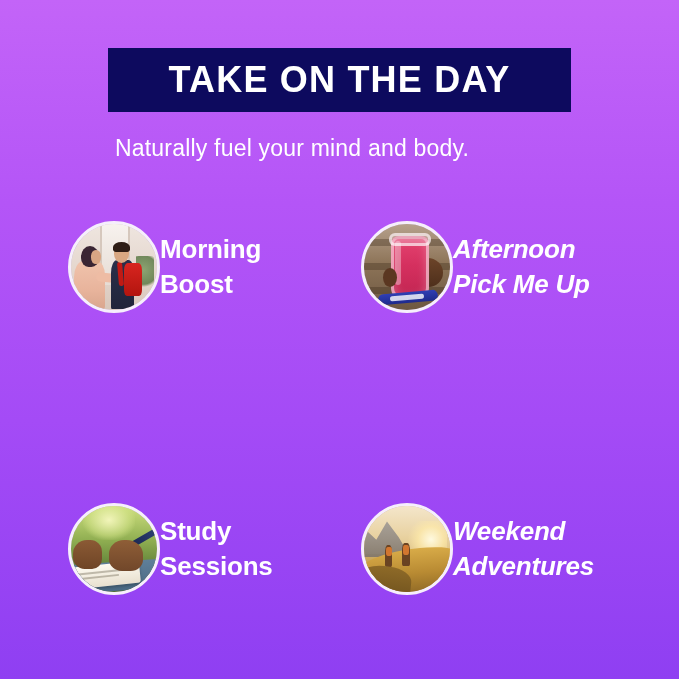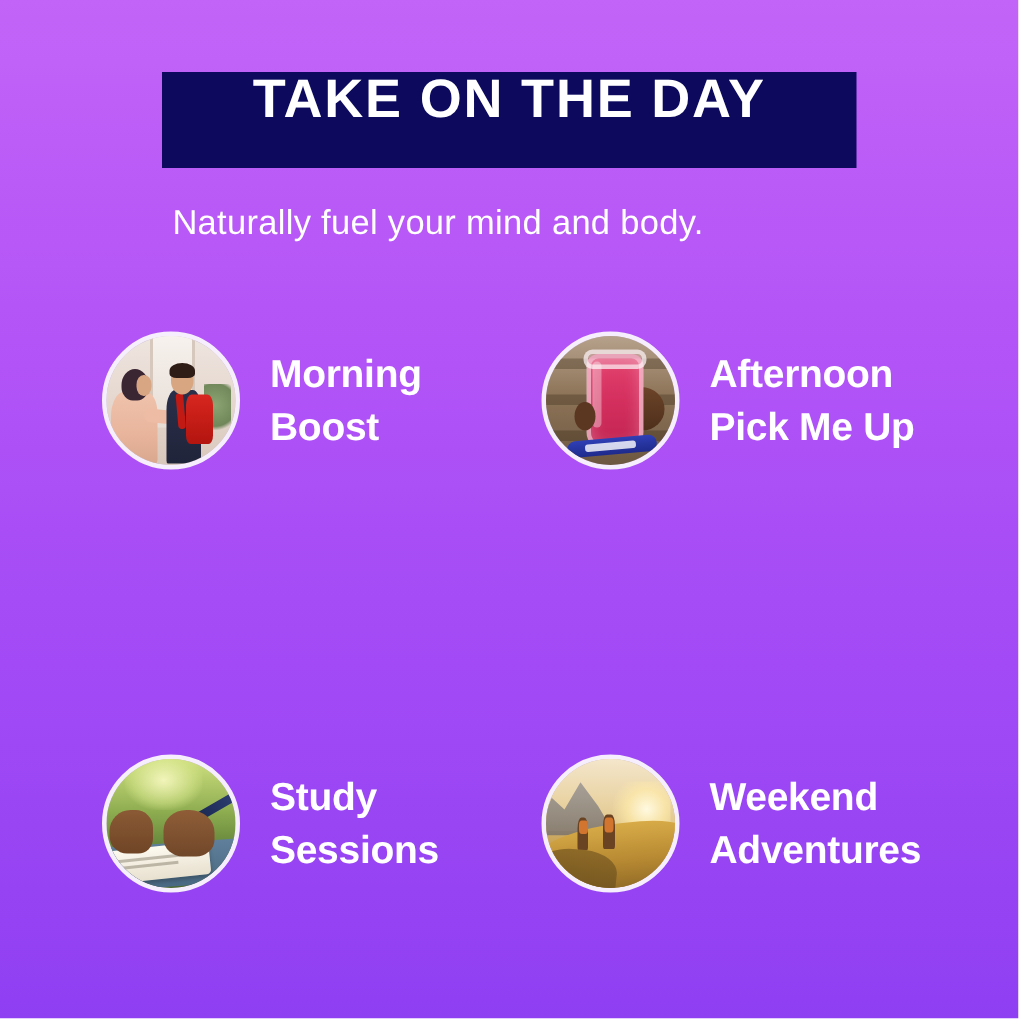--- a/index.html
+++ b/index.html
@@ -23,20 +23,21 @@
 
   
   .banner {
     position: absolute;
     left: 108px;
     top: 48px;
     width: 463px;
     height: 64px;
     background: #0d0a5e;
     display: flex;
+    align-items: center;
     justify-content: center;
   }
   .banner-title {
     color: #ffffff;
     font-family: "Liberation Sans", sans-serif;
     font-weight: bold;
     font-size: 36px;
     letter-spacing: 1.2px;
     line-height: 1;
     white-space: nowrap;
@@ -66,40 +67,39 @@
   .grid-row {
     display: flex;
     height: 141px;
   }
   .cell {
     display: flex;
     align-items: center;
     box-sizing: border-box;
   }
   .cell.left  { width: 295px; padding-left: 68px; }
-  .cell.right { width: 384px; padding-left: 66px; }
+  .cell.right { width: 384px; padding-left: 66px; font-style: italic; }
 
   .thumb {
     position: relative;
     width: 92px;
     height: 92px;
     min-width: 92px;
     border-radius: 50%;
     border: 3px solid #f6eefc;
     box-sizing: border-box;
     overflow: hidden;
     background: #cbbcd4;
   }
   .thumb .scene {
     position: absolute;
     inset: 0;
   }
 
   .cell-label {
-    margin-left: 20px;
     color: #ffffff;
     font-family: "Liberation Sans", sans-serif;
     font-weight: bold;
     font-size: 26px;
     line-height: 35px;
     white-space: pre-line;
     letter-spacing: -0.2px;
   }
 
   

